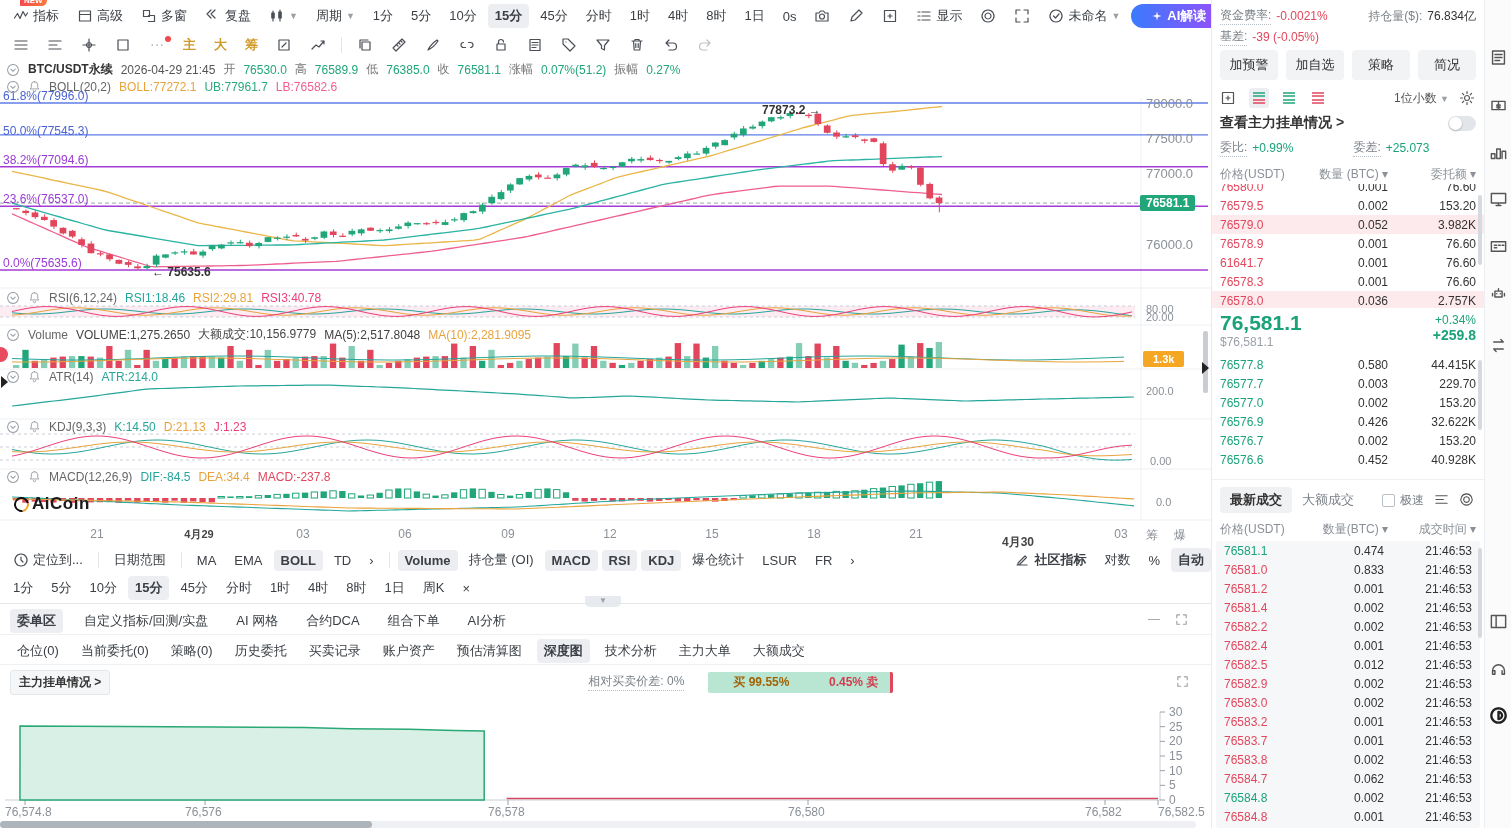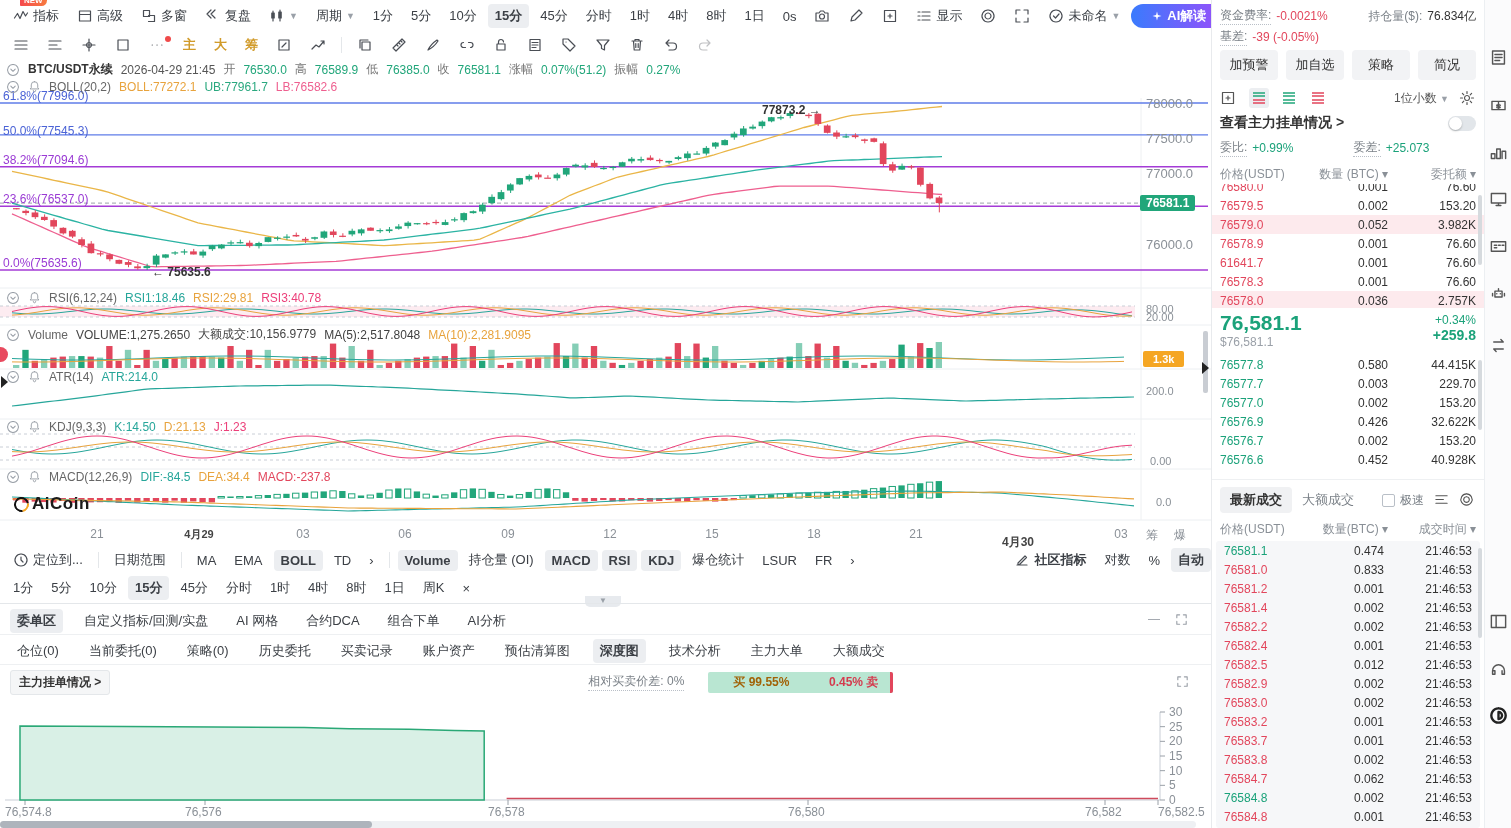--- a/index.html
+++ b/index.html
@@ -989,21 +989,21 @@
           <span>AI分析</span>
         </div>
       </div>
     <div class="abs" style="right:320px;top:612px;display:flex;gap:14px;color:#9aa0a8;">
       <span style="cursor:pointer;">—</span>
       <span class="icon16" id="expand-ic1"><svg viewBox="0 0 16 16" width="15" height="15">
             <path d="M6 3H3v3M10 3h3v3M13 10v3h-3M3 10v3h3" fill="none" stroke="#9aa0a8" stroke-width="1.2" stroke-linecap="round" stroke-linejoin="round"></path>
           </svg></span>
     </div>
     <div class="abs" style="left:0;top:634px;width:1211px;height:1px;background:#eef0f2;"></div>
-    <div class="abs tb" id="sub-tabs" style="left:10px;top:638px;height:26px;width:1190px;gap:16px;">
+    <div class="abs tb" id="sub-tabs" style="left:10px;top:638px;height:26px;width:1190px;gap:8px;">
         <div class="tb-item">
           <span>仓位(0)</span>
         </div>
         <div class="tb-item">
           <span>当前委托(0)</span>
         </div>
         <div class="tb-item">
           <span>策略(0)</span>
         </div>
         <div class="tb-item">

